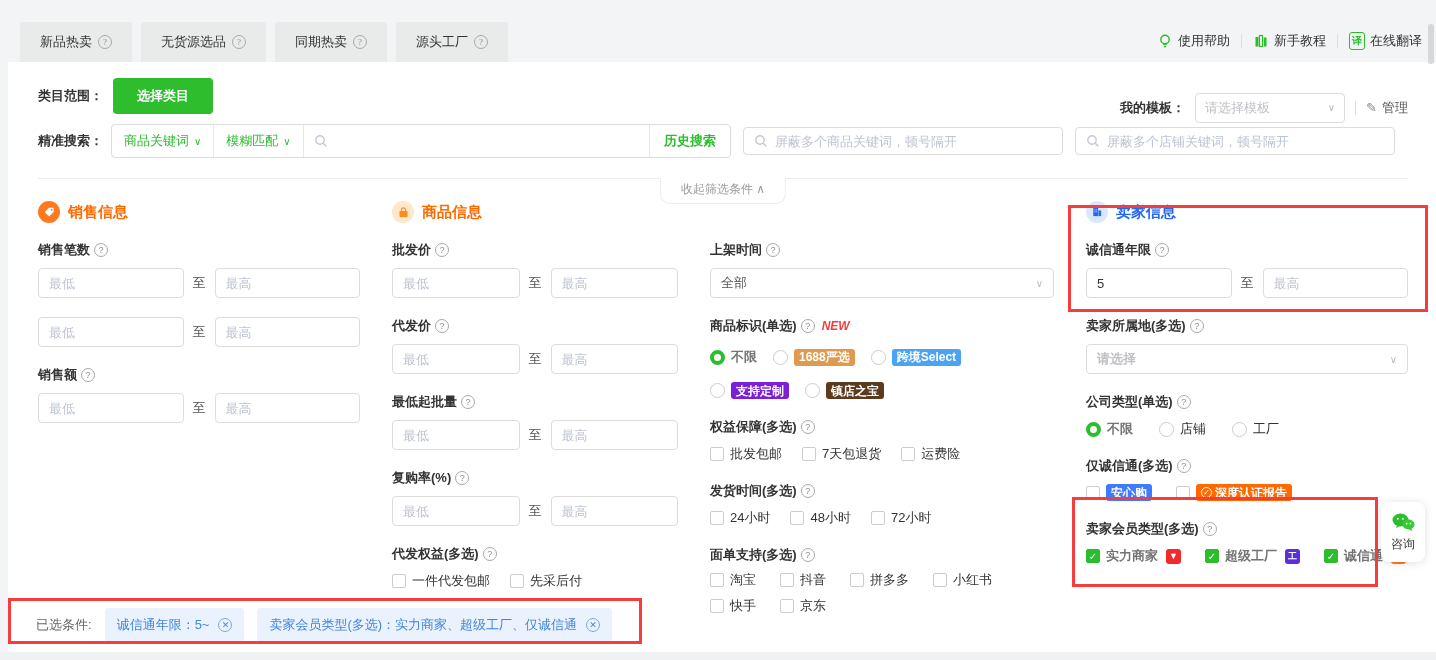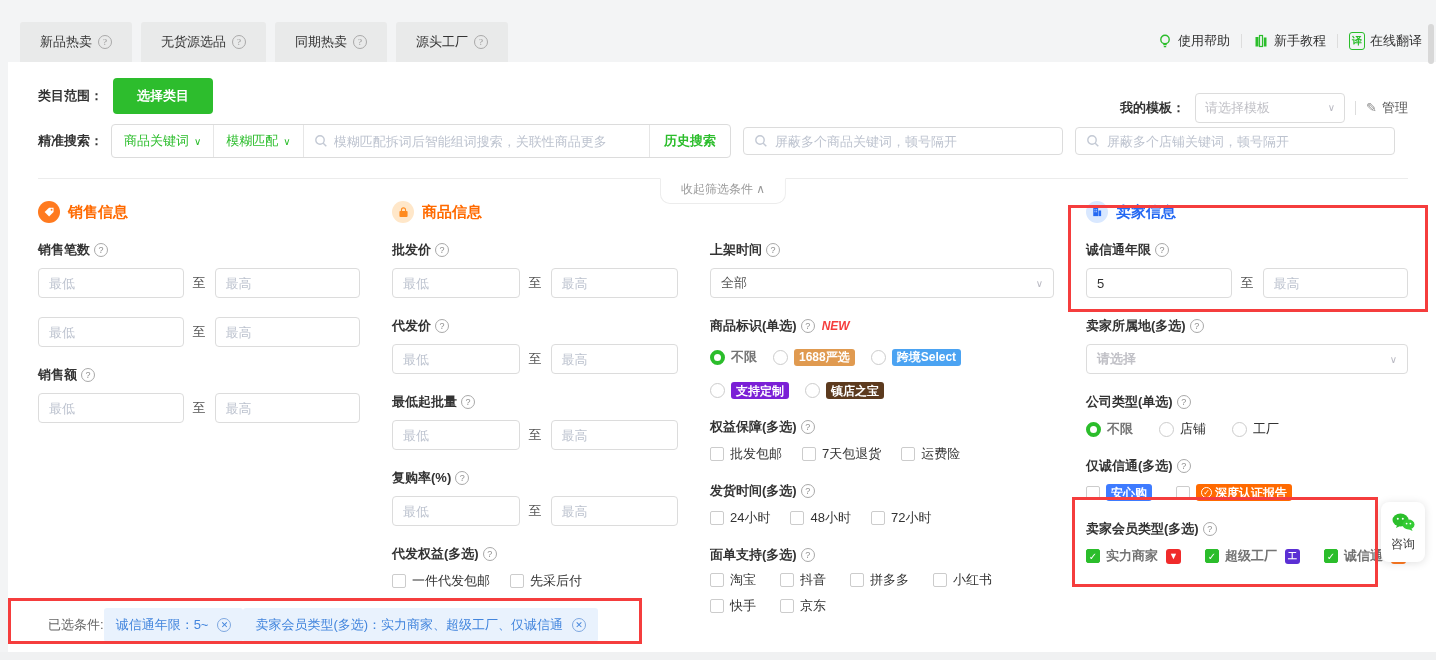--- a/index.html
+++ b/index.html
@@ -91,21 +91,21 @@
   .b-anxin { background:#3e7bff; }
   .b-cert { background:#ff6a00; }
   .cert-ck { width:11px; height:11px; border:1px solid #fff; border-radius:50%; font-size:8px; display:inline-flex; align-items:center; justify-content:center; }
   .mini-ic { width:15px; height:15px; min-width:15px; border-radius:3px; color:#fff; font-size:9px; font-weight:bold;
              display:inline-flex; align-items:center; justify-content:center; margin-left:2px; }
   .mi-power { background:#f02b2b; }
   .mi-factory { background:#5b2fd4; }
   .mi-cxt { background:#ff7a22; }
 
   
-  .selected-bar { position:absolute; left:40px; top:546px; display:flex; align-items:center; }
+  .selected-bar { position:absolute; left:28px; top:546px; display:flex; align-items:center; gap:13px; }
   .sel-lab { font-size:13px; color:#666; }
   .chip { background:#e9f2fd; color:#4285dd; font-size:13px; padding:8px 12px; border-radius:3px;
           display:flex; align-items:center; gap:9px; cursor:default; white-space:nowrap; }
   .chip-x { width:14px; height:14px; min-width:14px; border:1px solid #7fa8e0; border-radius:50%; font-size:9px;
             display:inline-flex; align-items:center; justify-content:center; cursor:pointer; }
 
   
   .ann { position:absolute; border:3px solid #f53d3d; pointer-events:none; z-index:40; }
   #ann1 { left:1068px; top:205px; width:360px; height:107px; }
   #ann2 { left:1072px; top:497px; width:306px; height:90px; }
@@ -195,21 +195,20 @@
       </div>
       <div class="dd-btn">
         <span>模糊匹配</span>
         <span class="chev-g">∨</span>
       </div>
       <div class="search-main">
         <svg width="14" height="14" viewBox="0 0 14 14">
             <circle cx="6" cy="6" r="4.2" fill="none" stroke="#c3c9d4" stroke-width="1.4"></circle>
             <path d="M9.2 9.2 L12.3 12.3" stroke="#c3c9d4" stroke-width="1.4"></path>
           </svg>
-        <input type="text" placeholder="模糊匹配拆词后智能组词搜索，关联性商品更多" style="">
       </div>
       <div class="history-btn">历史搜索</div>
     </div>
     <div class="block-input">
       <svg width="14" height="14" viewBox="0 0 14 14">
           <circle cx="6" cy="6" r="4.2" fill="none" stroke="#c3c9d4" stroke-width="1.4"></circle>
           <path d="M9.2 9.2 L12.3 12.3" stroke="#c3c9d4" stroke-width="1.4"></path>
         </svg>
       <input type="text" placeholder="屏蔽多个商品关键词，顿号隔开" style="">
     </div>

